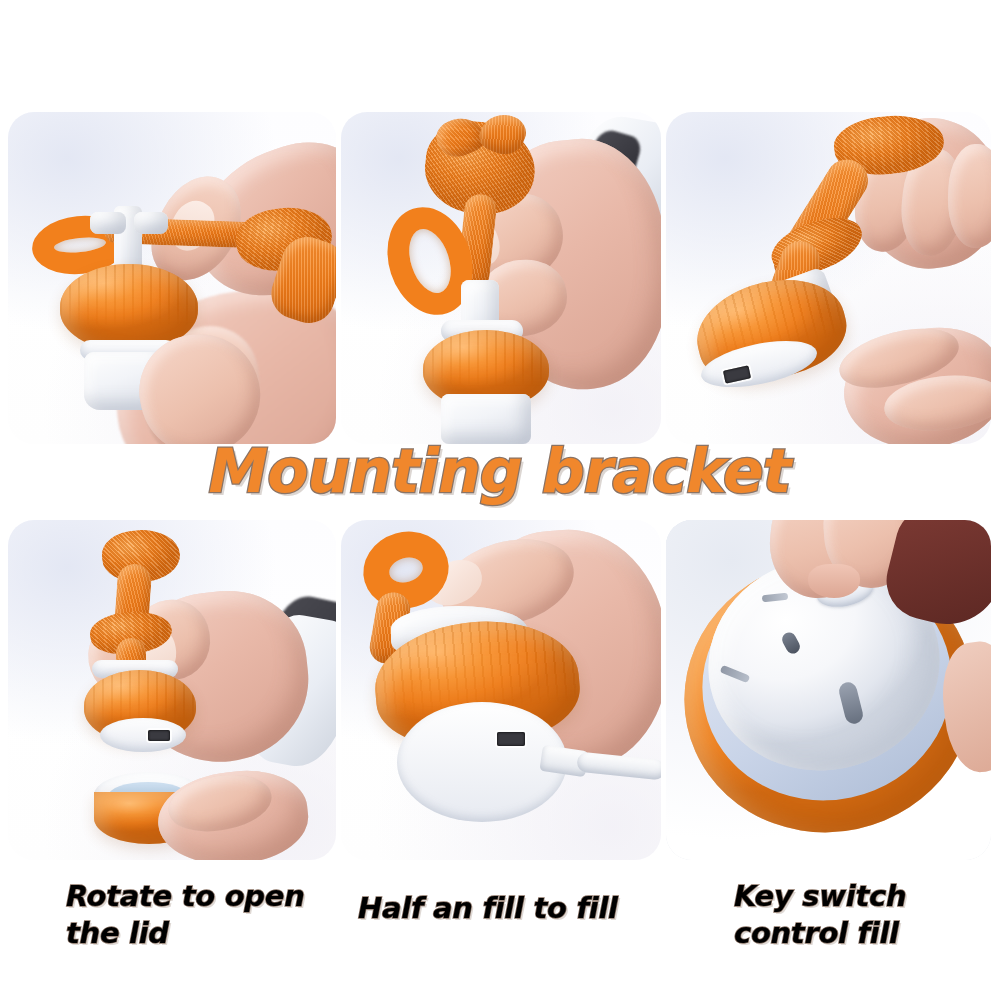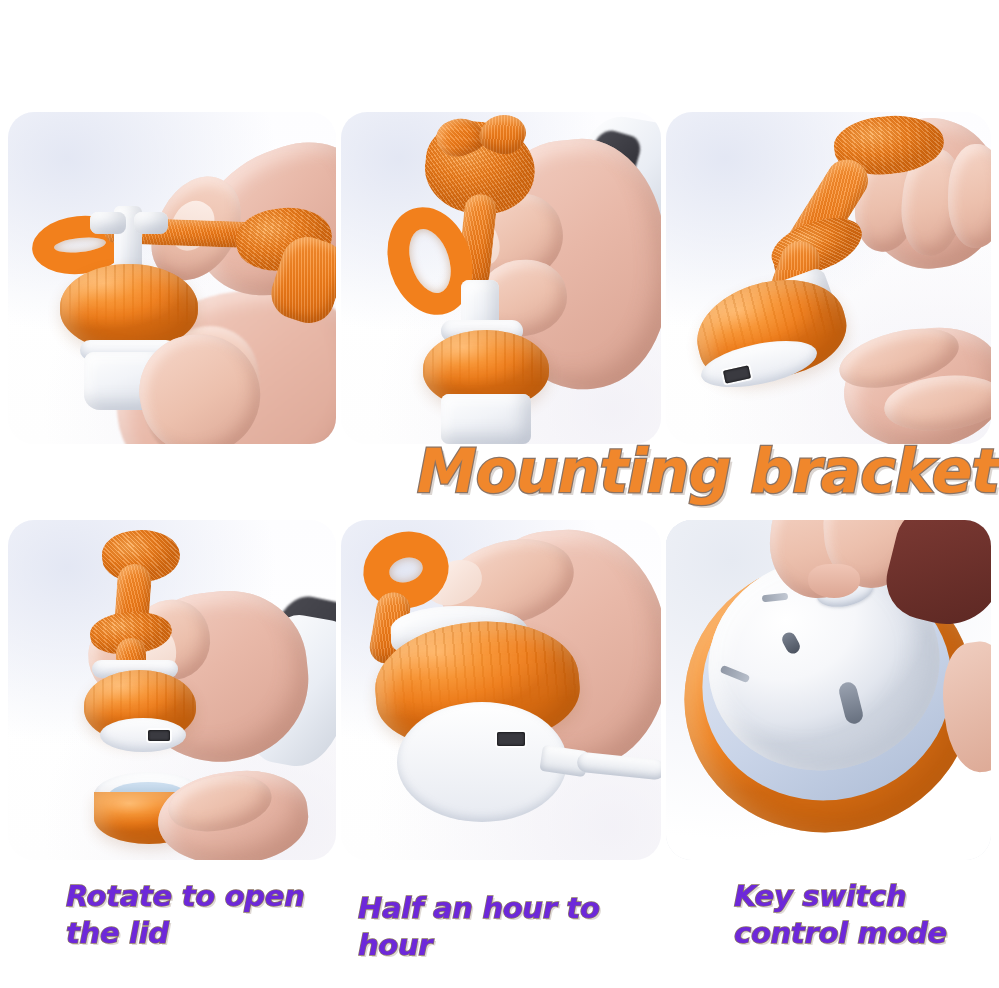--- a/index.html
+++ b/index.html
@@ -161,21 +161,21 @@
       radial-gradient(60% 60% at 35% 30%, #ffad55 0%, #f0821f 55%, #d46a10 100%);
     border-radius: 46% 54% 50% 50%;
   }
   .blur-soft { filter: blur(1.1px); }
 
   
   #middle-label {
     position: absolute;
     left: 0; top: 436px;
     width: 999px;
-    text-align: right;
+    text-align: center;
     pointer-events: none;
   }
   #middle-label span {
     font-family: "DejaVu Sans", sans-serif;
     font-size: 60px;
     font-weight: 900;
     font-style: italic;
     color: #f0872c;
     -webkit-text-stroke: 2.5px #8a7365;
     paint-order: stroke fill;
@@ -185,21 +185,21 @@
   }
 
   
   .caption {
     position: absolute;
     font-family: "DejaVu Sans", sans-serif;
     font-size: 29px;
     font-weight: 900;
     font-style: italic;
     line-height: 1.28;
-    color: #6d28d9;
+    color: #000000;
     -webkit-text-stroke: 1.4px #8a7365;
     paint-order: stroke fill;
     text-shadow: 2px 2px 0 rgba(140,120,105,.28);
     letter-spacing: -.3px;
   }
   #caption-1 { left: 66px;  top: 878px; width: 270px; }
   #caption-2 { left: 358px; top: 890px; width: 300px; }
   #caption-3 { left: 734px; top: 878px; width: 250px; }
 </style>
 </head>
@@ -411,16 +411,16 @@
                   background:linear-gradient(180deg,#f0c6b6 0%,#dca693 100%);"></div>
 
       <div style="position:absolute; left:224px; top:-6px; width:112px; height:110px; border-radius:30% 40% 50% 35%;
                   background:linear-gradient(150deg,#7d3a34 0%, #5b2722 100%); transform:rotate(14deg);"></div>
       <div style="position:absolute; left:278px; top:122px; width:70px; height:130px; border-radius:46% 40% 50% 44%;
                   background:linear-gradient(160deg,#f0cec0 0%, #dca894 100%); transform:rotate(-6deg);"></div>
     </div>
   </div>
 
   <div class="caption" id="caption-1">Rotate to open the lid</div>
-  <div class="caption" id="caption-2">Half an hour to hour</div>
-  <div class="caption" id="caption-3">Key switch control mode</div>
+  <div class="caption" id="caption-2">Half an fill to fill</div>
+  <div class="caption" id="caption-3">Key switch control fill</div>
 
 </div>
 
 </body></html>

